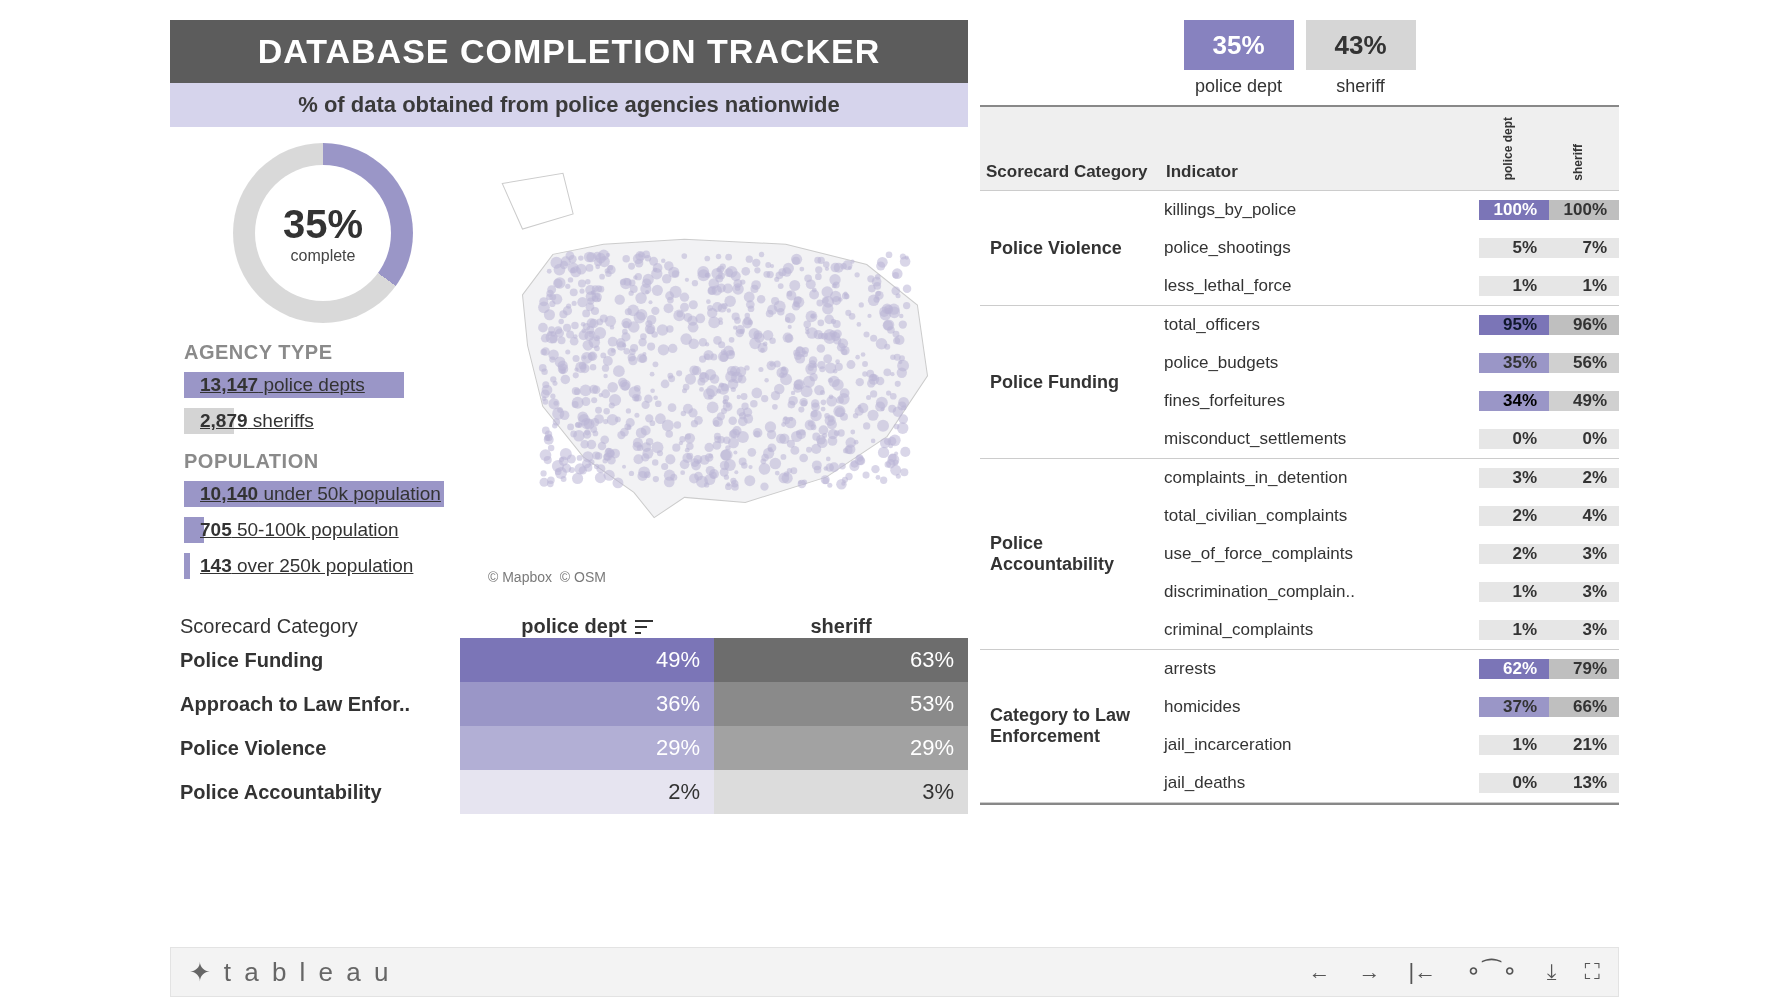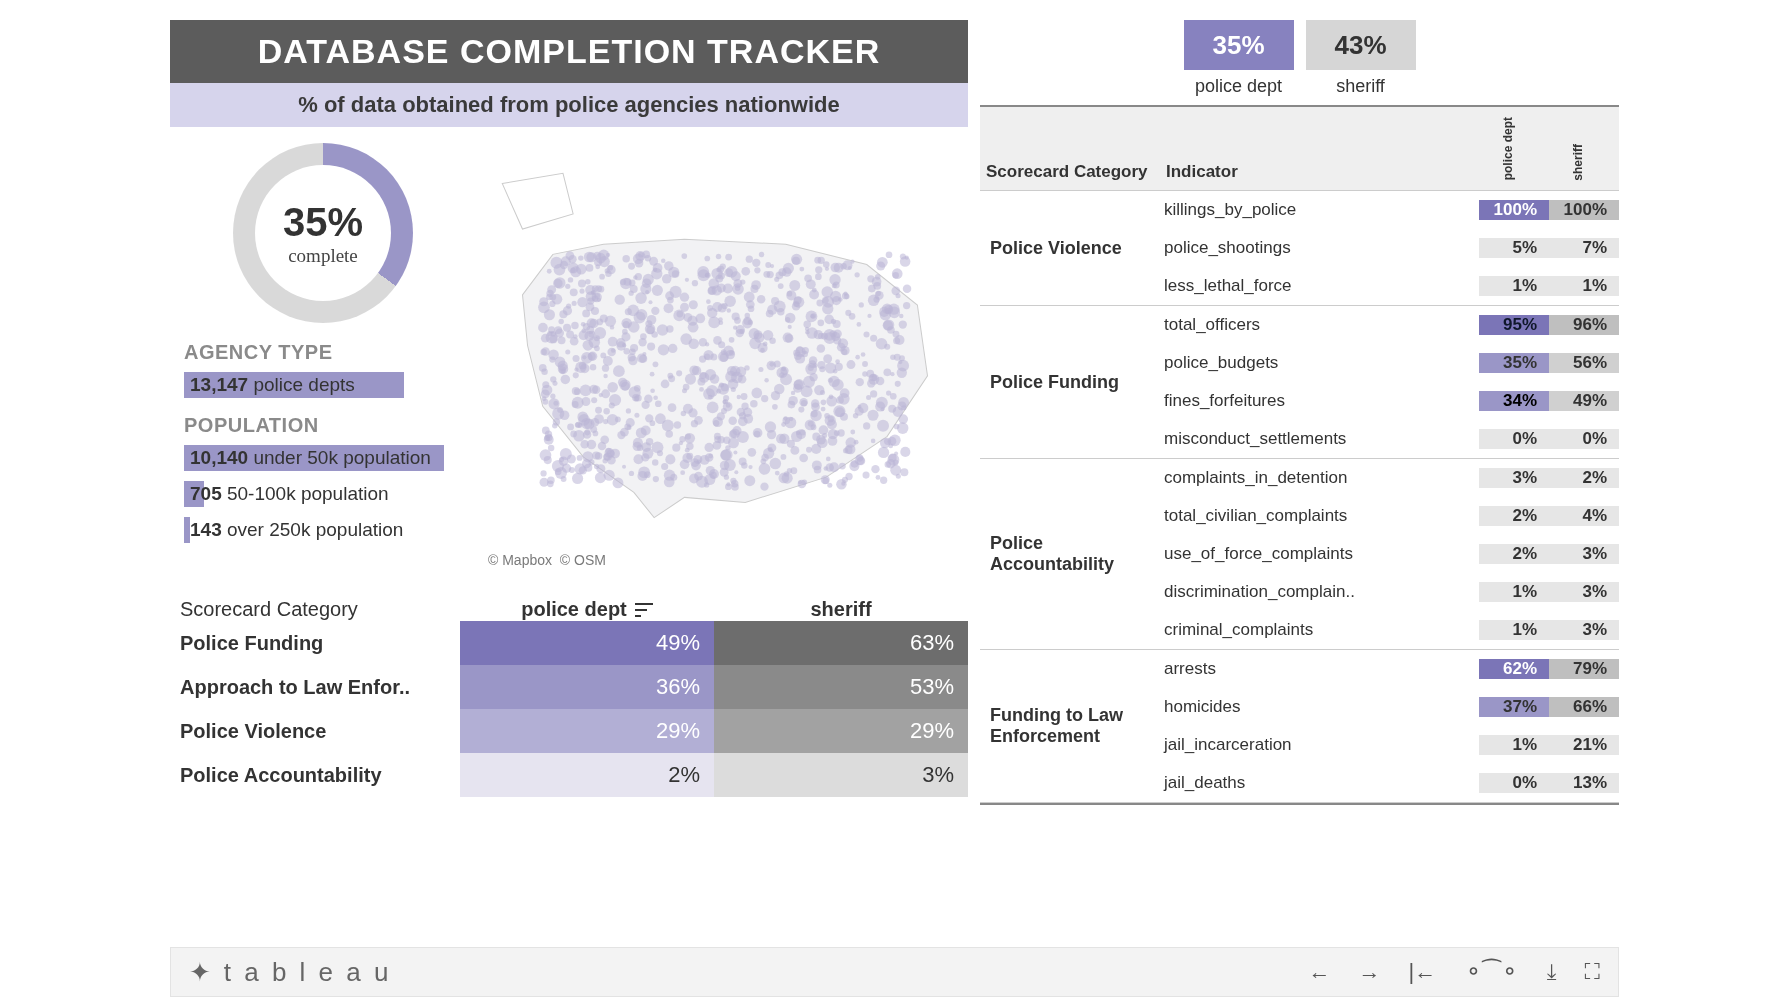--- a/index.html
+++ b/index.html
@@ -11,26 +11,26 @@
 
   .title-bar { background: #5c5c5c; color: #fff; text-align: center; font-weight: 700; font-size: 34px; padding: 12px 0; letter-spacing: 1px; }
   .sub-bar { background: #d6d4ec; color: #3a3a3a; text-align: center; font-weight: 600; font-size: 22px; padding: 9px 0; }
 
   .upper { display: flex; gap: 12px; margin-top: 16px; }
   .stats { width: 300px; padding: 0 8px 0 14px; }
   .donut-wrap { display:flex; justify-content:center; margin-bottom:18px; }
   .donut { position: relative; width: 180px; height: 180px; border-radius: 50%; }
   .donut-center { position:absolute; inset:22px; background:#fff; border-radius:50%; display:flex; flex-direction:column; align-items:center; justify-content:center; }
   .donut-center .pct { font-size: 40px; font-weight: 700; }
-  .donut-center .sub { font-size: 19px; color:#444;font-family:Liberation Serif, serif; }
+  .donut-center .sub { font-size: 16px; color:#444; }
 
   .section-h { font-weight:700; color:#8a8a8a; font-size:20px; margin-top:16px; margin-bottom:8px; letter-spacing:0.5px; }
   .bar-row { display:flex; align-items:center; margin-bottom:10px; font-size:19px; position:relative; }
   .bar-row .bar { height:26px; display:inline-block; vertical-align:middle; }
-  .bar-row .txt { position:relative; z-index:2; padding-left:6px; }
+  .bar-row .txt { position:relative; z-index:2; padding-left:16px;text-decoration:underline; }
   .bar-row .pd { background:#9a96c7; } .bar-row .sh { background:#d4d4d4; }
   .bar-row b { font-weight:700; }
 
   .map-wrap { flex:1; position:relative; background:#fff; }
   .map-svg { width:100%; height:auto; }
   .map-attr { position:absolute; left:6px; bottom:4px; font-size:14px; color:#7a7a7a; }
 
   .score-grid { margin-top:26px; }
   .sg-head, .sg-row { display:grid; grid-template-columns: 290px 1fr 1fr; align-items:center; }
   .sg-head { font-size:20px; }
@@ -85,20 +85,24 @@
                 <div class="sub">complete</div>
               </div>
             </div>
           </div>
 
           <div class="section-h">AGENCY TYPE</div>
           <div id="agency-bars">
               <div class="bar-row" style="position: relative; height: 26px;">
                 <span class="bar pd" style="width:220px;position:absolute;left:0;top:0;"></span>
                 <span class="txt"><b>13,147</b> police depts</span>
+              </div>
+              <div class="bar-row" style="position: relative; height: 26px;">
+                <span class="bar sh" style="width:50px;position:absolute;left:0;top:0;"></span>
+                <span class="txt"><b>2,879</b> sheriffs</span>
               </div>
             </div>
 
           <div class="section-h">POPULATION</div>
           <div id="pop-bars">
               <div class="bar-row" style="position: relative; height: 26px;">
                 <span class="bar pd" style="width:260px;position:absolute;left:0;top:0;"></span>
                 <span class="txt"><b>10,140</b> under 50k population</span>
               </div>
               <div class="bar-row" style="position: relative; height: 26px;">
@@ -1147,21 +1151,21 @@
                   <div class="val" style="background:#e6e6e6;color:#333">3%</div>
                 </div>
                 <div class="rt-row">
                   <div class="ind">criminal_complaints</div>
                   <div class="val" style="background:#e6e6e6;color:#333">1%</div>
                   <div class="val" style="background:#e6e6e6;color:#333">3%</div>
                 </div>
               </div>
             </div>
             <div class="rt-group">
-              <div class="gname">Funding to Law Enforcement</div>
+              <div class="gname">Category to Law Enforcement</div>
               <div class="rows">
                 <div class="rt-row">
                   <div class="ind">arrests</div>
                   <div class="val" style="background:#7b75b7;color:#fff">62%</div>
                   <div class="val" style="background:#bfbfbf;color:#333">79%</div>
                 </div>
                 <div class="rt-row">
                   <div class="ind">homicides</div>
                   <div class="val" style="background:#9a96c7;color:#333">37%</div>
                   <div class="val" style="background:#bfbfbf;color:#333">66%</div>

